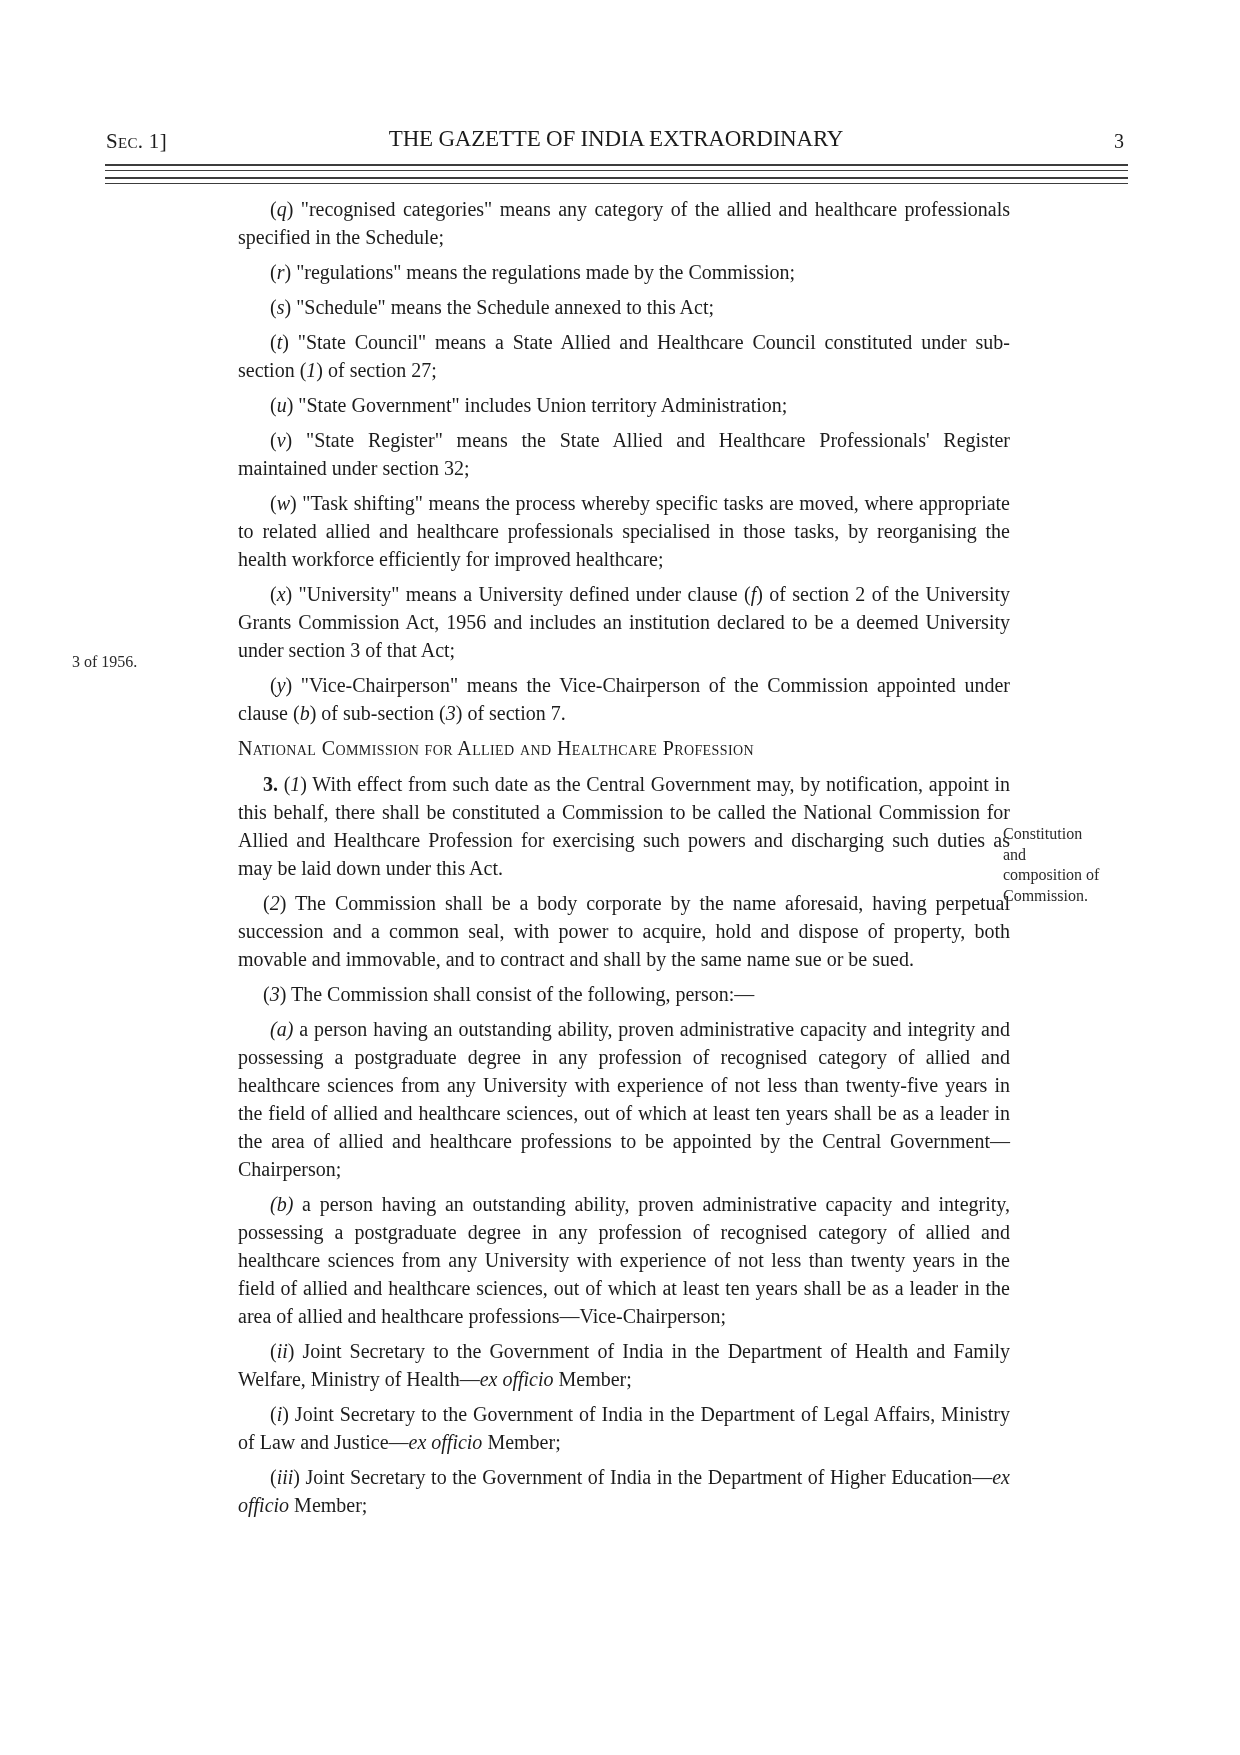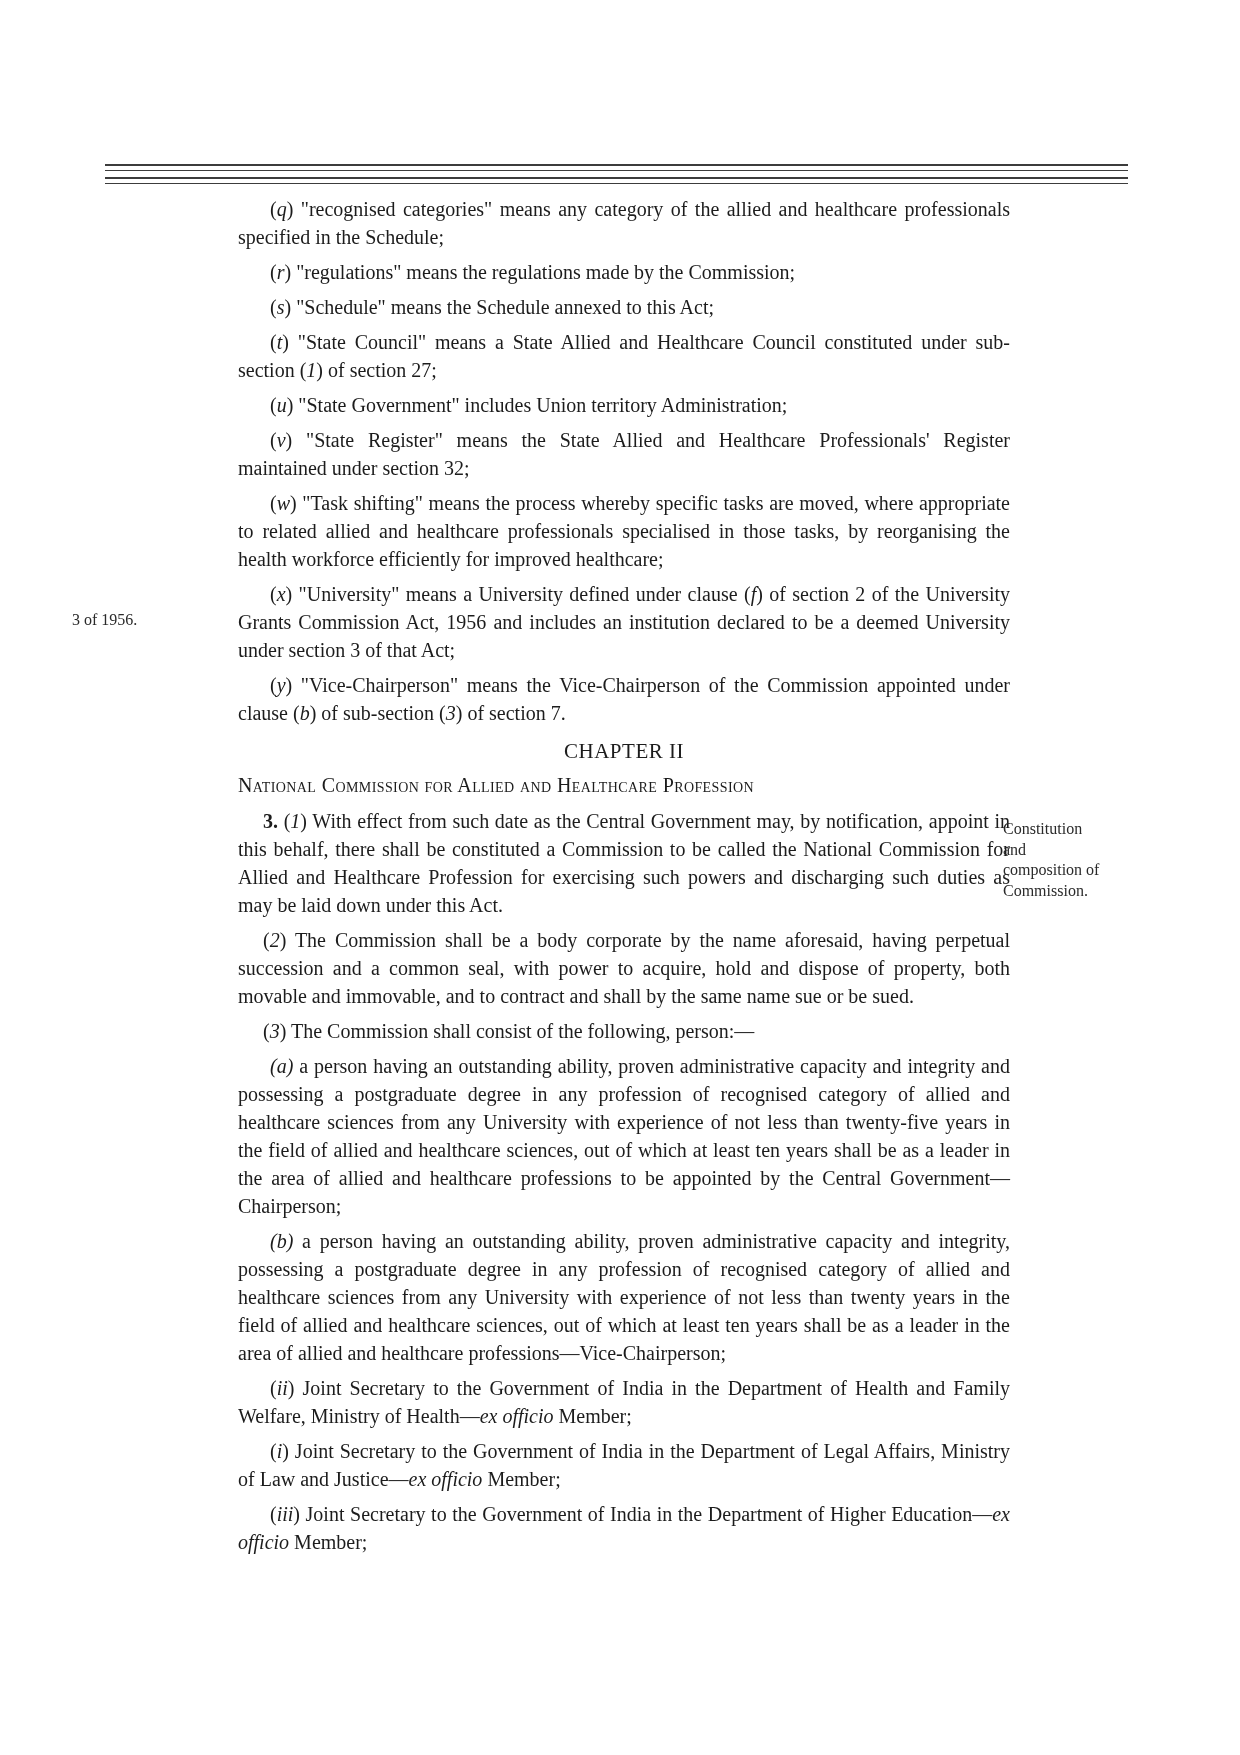--- a/index.html
+++ b/index.html
@@ -50,48 +50,52 @@
   .chapter-sub {
     margin: 0 0 8px 0; text-align: left; text-indent: 0;
     font-size: 20px; font-weight: normal; font-variant: small-caps; letter-spacing: 0.4px;
   }
 
   
   .note {
     position: absolute;
     font-size: 16px; line-height: 20.5px;
     text-align: left; text-indent: 0;
-    color: #2a2a2a; font-style: normal; font-weight: normal;
+    color: #2a2a2a; font-style: normal; font-weight: normal; margin-top: 42px;
   }
   .note-left  { left: -166px; top: 30px; width: 92px; }
   .note-right { left: 765px;  top: 12px;  width: 100px; }
 </style>
 </head>
 <body>
 
 <div class="page">
 
+  <div class="header">
+    <span class="sec">Sec. 1]</span>
+    <div class="title">THE GAZETTE OF INDIA EXTRAORDINARY</div>
+    <span class="pagenum">3</span>
+  </div>
   <div class="rule rule-a"></div>
   <div class="rule rule-b"></div>
 
   <div class="content">
     <p class="clause"><span>(</span><span class="it">q</span><span>) "recognised categories" means any category of the allied and healthcare professionals specified in the Schedule;</span></p>
     <p class="clause"><span>(</span><span class="it">r</span><span>) "regulations" means the regulations made by the Commission;</span></p>
     <p class="clause"><span>(</span><span class="it">s</span><span>) "Schedule" means the Schedule annexed to this Act;</span></p>
     <p class="clause"><span>(</span><span class="it">t</span><span>) "State Council" means a State Allied and Healthcare Council constituted under sub-section (</span><span class="it">1</span><span>) of section 27;</span></p>
     <p class="clause"><span>(</span><span class="it">u</span><span>) "State Government" includes Union territory Administration;</span></p>
     <p class="clause"><span>(</span><span class="it">v</span><span>) "State Register" means the State Allied and Healthcare Professionals' Register maintained under section 32;</span></p>
     <p class="clause"><span>(</span><span class="it">w</span><span>) "Task shifting" means the process whereby specific tasks are moved, where appropriate to related allied and healthcare professionals specialised in those tasks, by reorganising the health workforce efficiently for improved healthcare;</span></p>
     <p class="clause rel">
       <span class="note note-left">3 of 1956.</span>
       <span><span>(</span><span class="it">x</span><span>) "University" means a University defined under clause (</span><span class="it">f</span><span>) of section 2 of the University Grants Commission Act, 1956 and includes an institution declared to be a deemed University under section 3 of that Act;</span></span>
     </p>
     <p class="clause"><span>(</span><span class="it">y</span><span>) "Vice-Chairperson" means the Vice-Chairperson of the Commission appointed under clause (</span><span class="it">b</span><span>) of sub-section (</span><span class="it">3</span><span>) of section 7.</span></p>
 
-    <h2 class="chapter-head">CHAPTER II</h2>
     <h3 class="chapter-sub">National Commission for Allied and Healthcare Profession</h3>
 
     <p class="para rel">
       <span class="note note-right">Constitution and composition of Commission.</span>
       <span><span class="bd">3.</span><span> (</span><span class="it">1</span><span>) With effect from such date as the Central Government may, by notification, appoint in this behalf, there shall be constituted a Commission to be called the National Commission for Allied and Healthcare Profession for exercising such powers and discharging such duties as may be laid down under this Act.</span></span>
     </p>
     <p class="para"><span>(</span><span class="it">2</span><span>) The Commission shall be a body corporate by the name aforesaid, having perpetual succession and a common seal, with power to acquire, hold and dispose of property, both movable and immovable, and to contract and shall by the same name sue or be sued.</span></p>
     <p class="para"><span>(</span><span class="it">3</span><span>) The Commission shall consist of the following, person:—</span></p>
 
     <p class="clause"><span class="it">(a)</span><span> a person having an outstanding ability, proven administrative capacity and integrity and possessing a postgraduate degree in any profession of recognised category of allied and healthcare sciences from any University with experience of not less than twenty-five years in the field of allied and healthcare sciences, out of which at least ten years shall be as a leader in the area of allied and healthcare professions to be appointed by the Central Government—Chairperson;</span></p>

